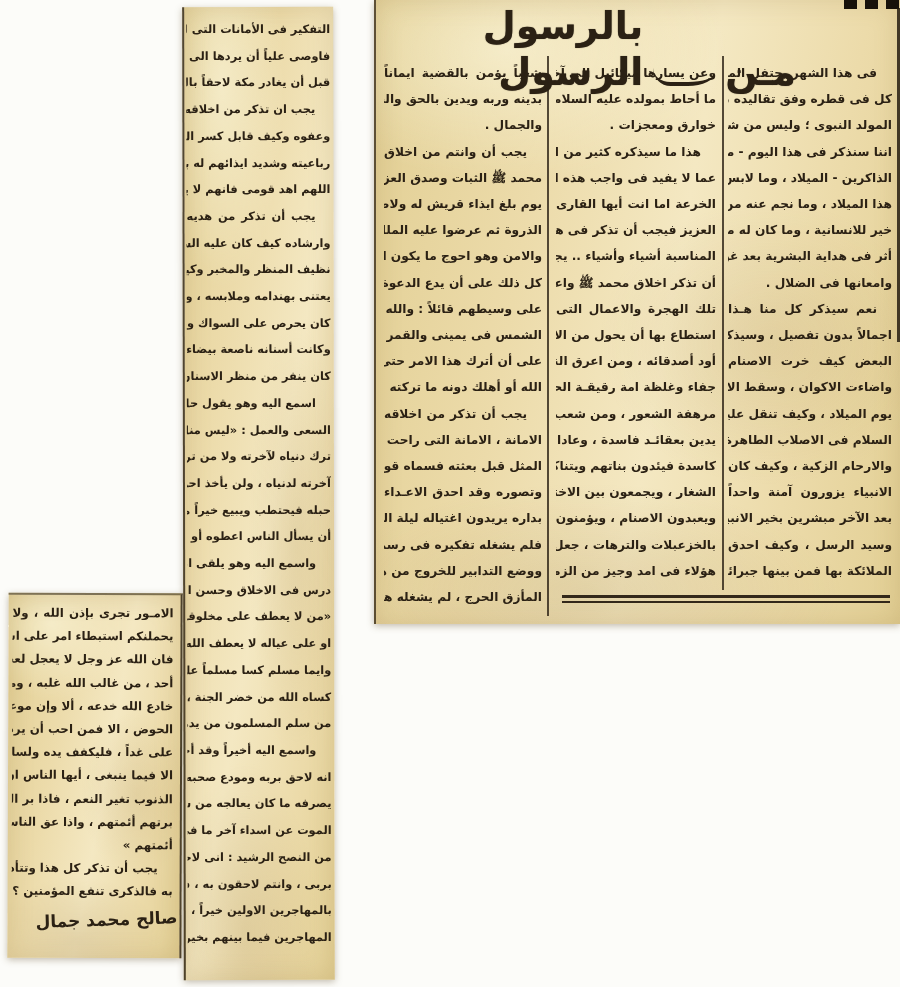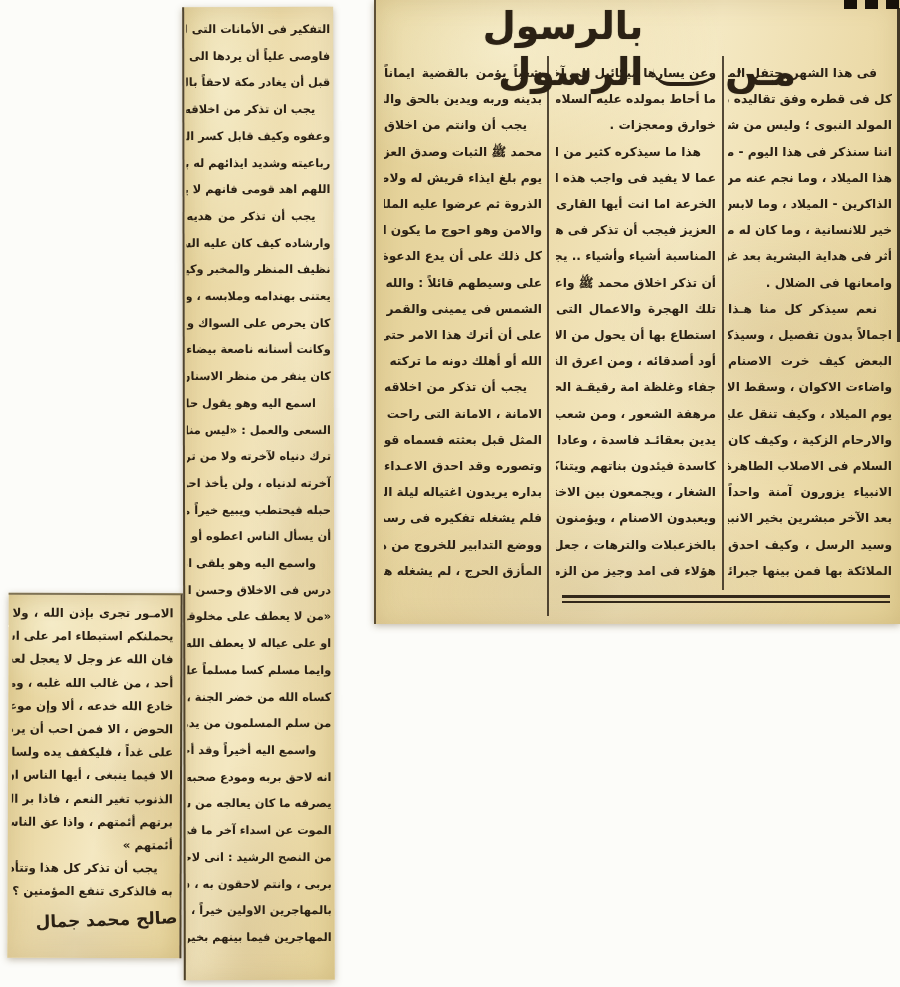--- a/index.html
+++ b/index.html
@@ -127,34 +127,34 @@
 
   <div class="vline" id="vline-a"></div>
   <div class="vline" id="vline-b"></div>
 
   <div class="col" id="col-1">
       <div class="para">
         <div class="line">فى هذا الشهر يحتفل المسلمون</div>
         <div class="line">كل فى قطره وفق تقاليده بذكرى</div>
         <div class="line">المولد النبوى ؛ وليس من شك</div>
         <div class="line">اننا سنذكر فى هذا اليوم - مع</div>
+        <div class="line">الذاكرين - الميلاد ، وما لابس</div>
         <div class="line">هذا الميلاد ، وما نجم عنه من</div>
-        <div class="line">الذاكرين - الميلاد ، وما لابس</div>
         <div class="line">خير للانسانية ، وما كان له من</div>
         <div class="line">أثر فى هداية البشرية بعد غوايتها</div>
         <div class="line end">وامعانها فى الضلال .</div>
       </div>
       <div class="para">
         <div class="line">نعم سيذكر كل منا هـذا</div>
         <div class="line">اجمالاً بدون تفصيل ، وسيذكر</div>
         <div class="line">البعض كيف خرت الاصنام</div>
         <div class="line">واضاءت الاكوان ، وسقط الايوان</div>
         <div class="line">يوم الميلاد ، وكيف تنقل عليه</div>
+        <div class="line">السلام فى الاصلاب الطاهرة</div>
         <div class="line">والارحام الزكية ، وكيف كان</div>
-        <div class="line">السلام فى الاصلاب الطاهرة</div>
         <div class="line">الانبياء يزورون آمنة واحداً</div>
         <div class="line">بعد الآخر مبشرين بخير الانبياء</div>
         <div class="line">وسيد الرسل ، وكيف احدق</div>
         <div class="line end">الملائكة بها فمن بينها جبرائيل</div>
       </div>
     </div>
   <div class="col" id="col-2">
       <div class="para">
         <div class="line">وعن يسارها ميكائيل الى آخر</div>
         <div class="line">ما أحاط بمولده عليه السلام من</div>
@@ -177,20 +177,21 @@
         <div class="line">الشغار ، ويجمعون بين الاختين</div>
         <div class="line">ويعبدون الاصنام ، ويؤمنون</div>
         <div class="line">بالخزعبلات والترهات ، جعل من</div>
         <div class="line end">هؤلاء فى امد وجيز من الزمن</div>
       </div>
     </div>
   <div class="col" id="col-3">
       <div class="para">
         <div class="line">شعباً يؤمن بالقضية ايماناً</div>
         <div class="line">بدينه وربه ويدين بالحق والخير</div>
+        <div class="line end">والجمال .</div>
       </div>
       <div class="para">
         <div class="line">يجب أن وانتم من اخلاق</div>
         <div class="line">محمد ﷺ الثبات وصدق العزيمة</div>
         <div class="line">يوم بلغ ايذاء قريش له ولاصحابه</div>
         <div class="line">الذروة ثم عرضوا عليه الملك والمال</div>
         <div class="line">والامن وهو احوج ما يكون الى</div>
         <div class="line">كل ذلك على أن يدع الدعوة فرد</div>
         <div class="line">على وسيطهم قائلاً : والله لو وضعوا</div>
         <div class="line">الشمس فى يمينى والقمر فى يسارى</div>

